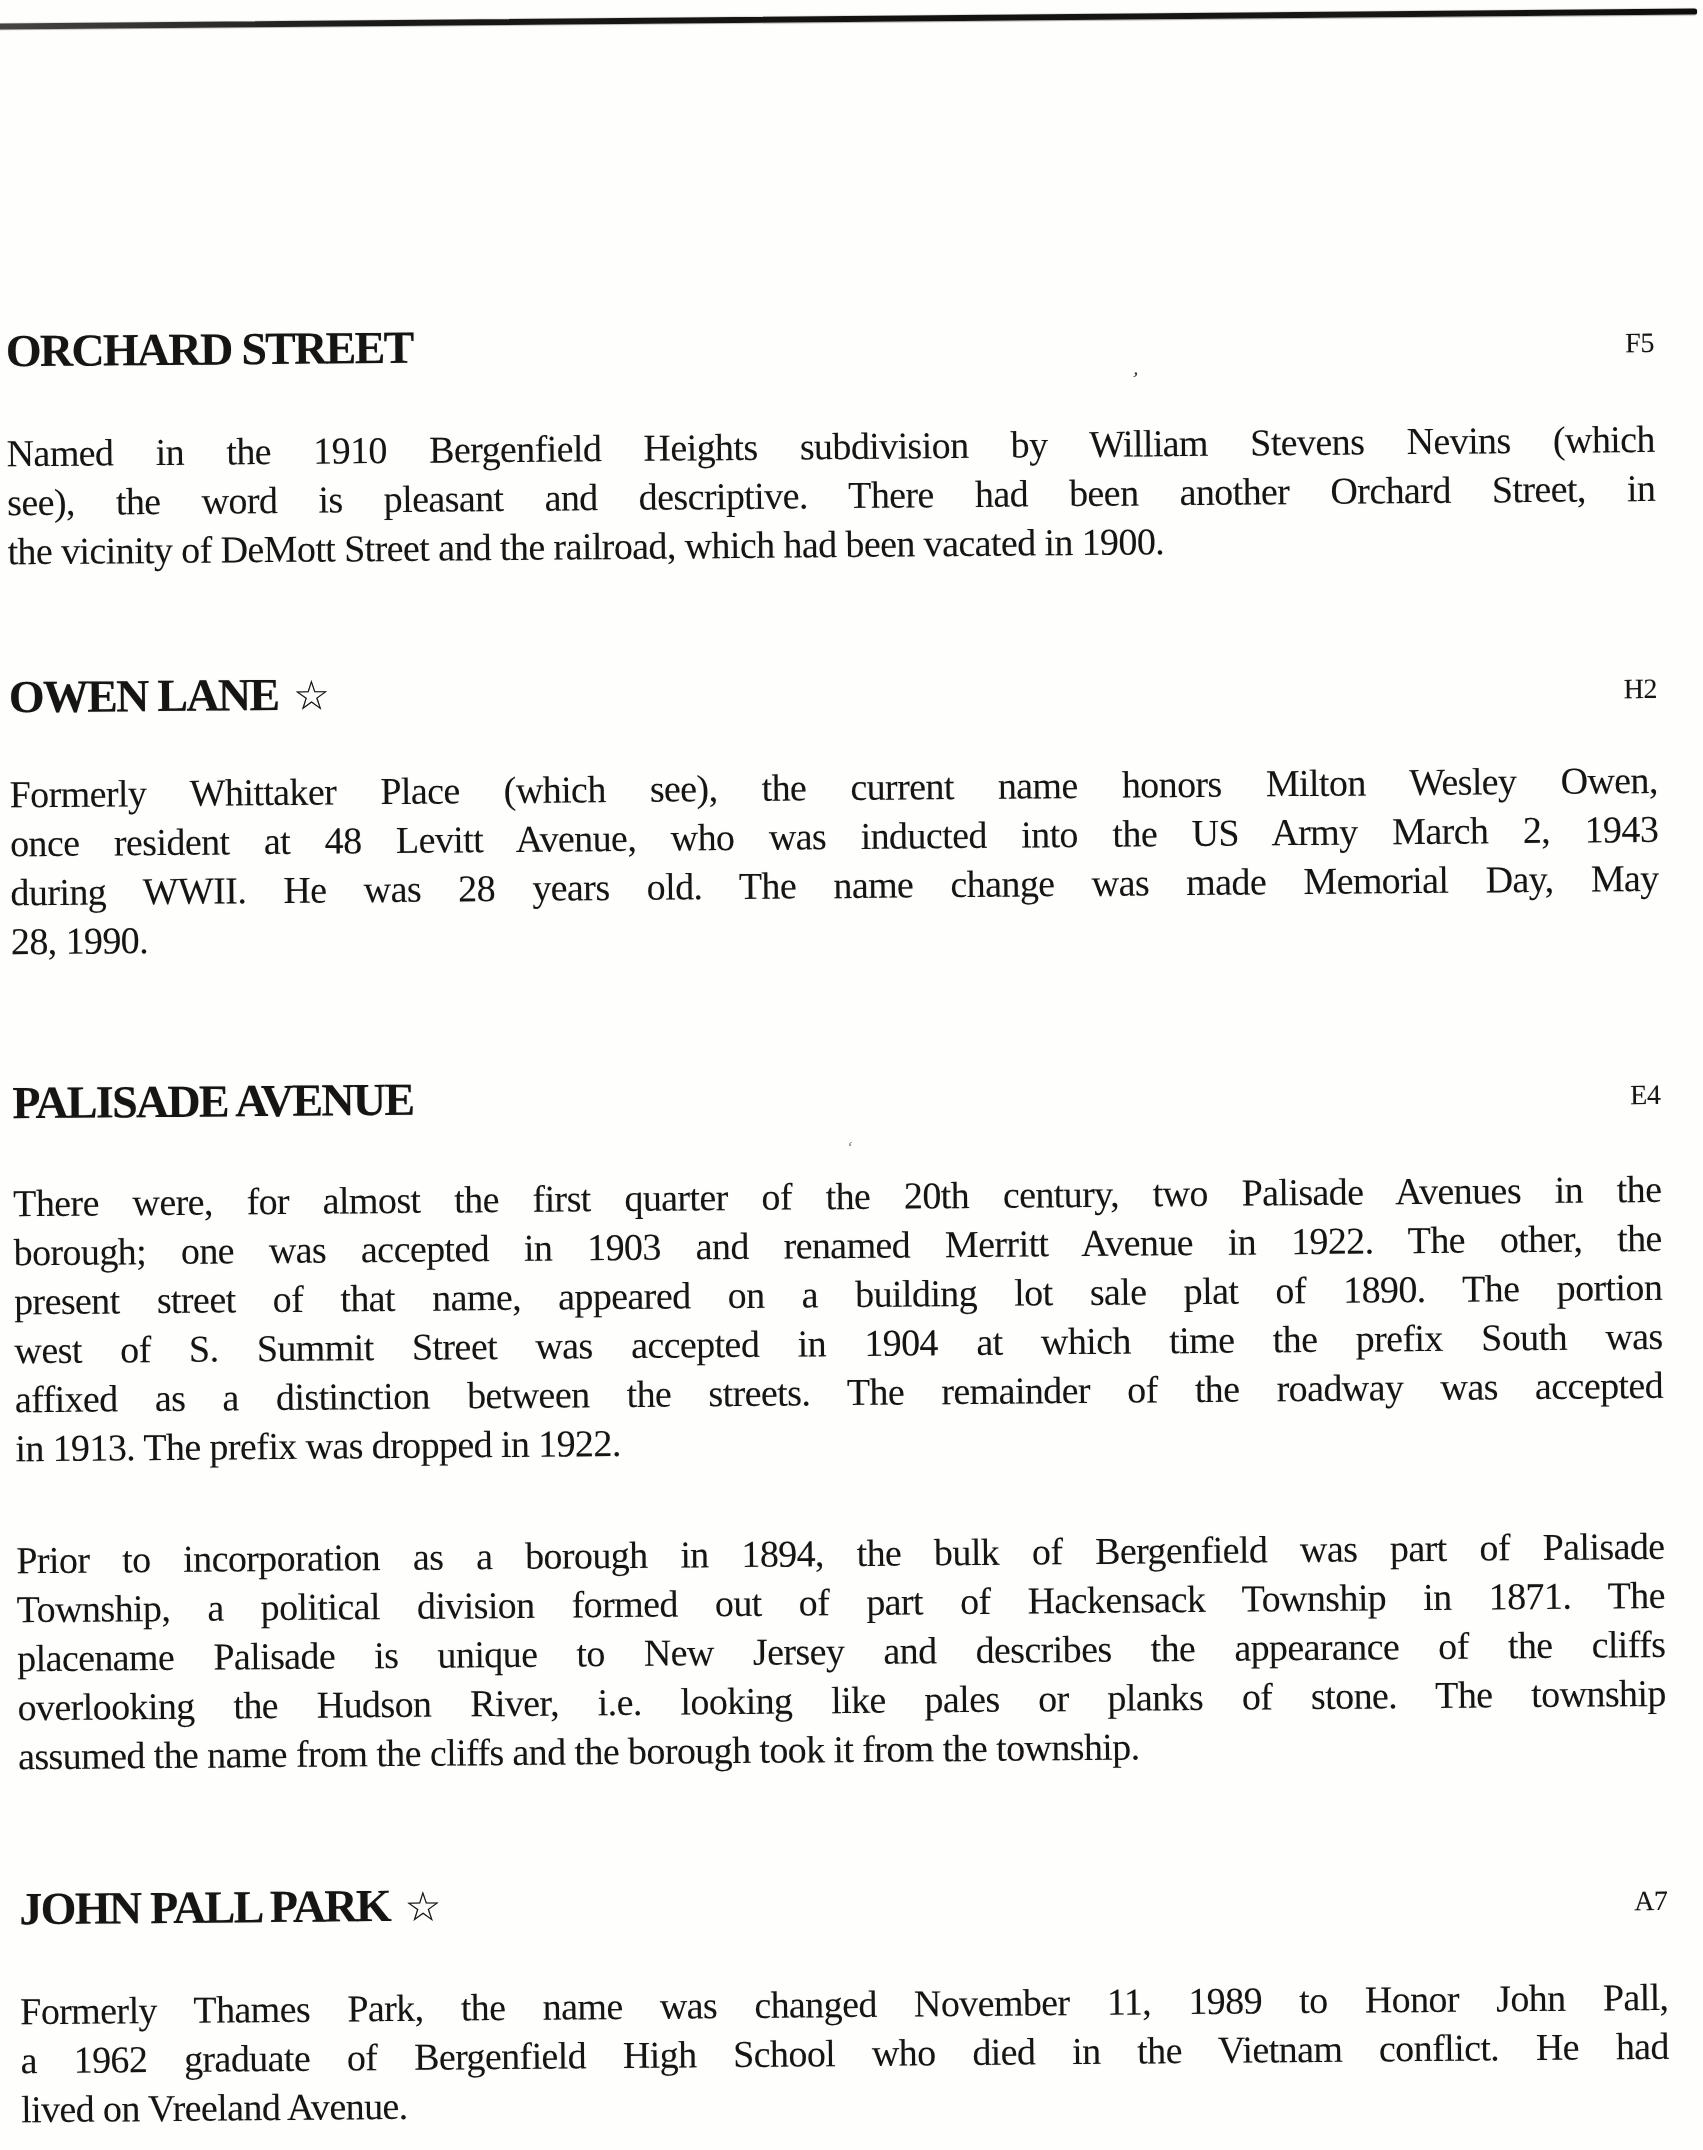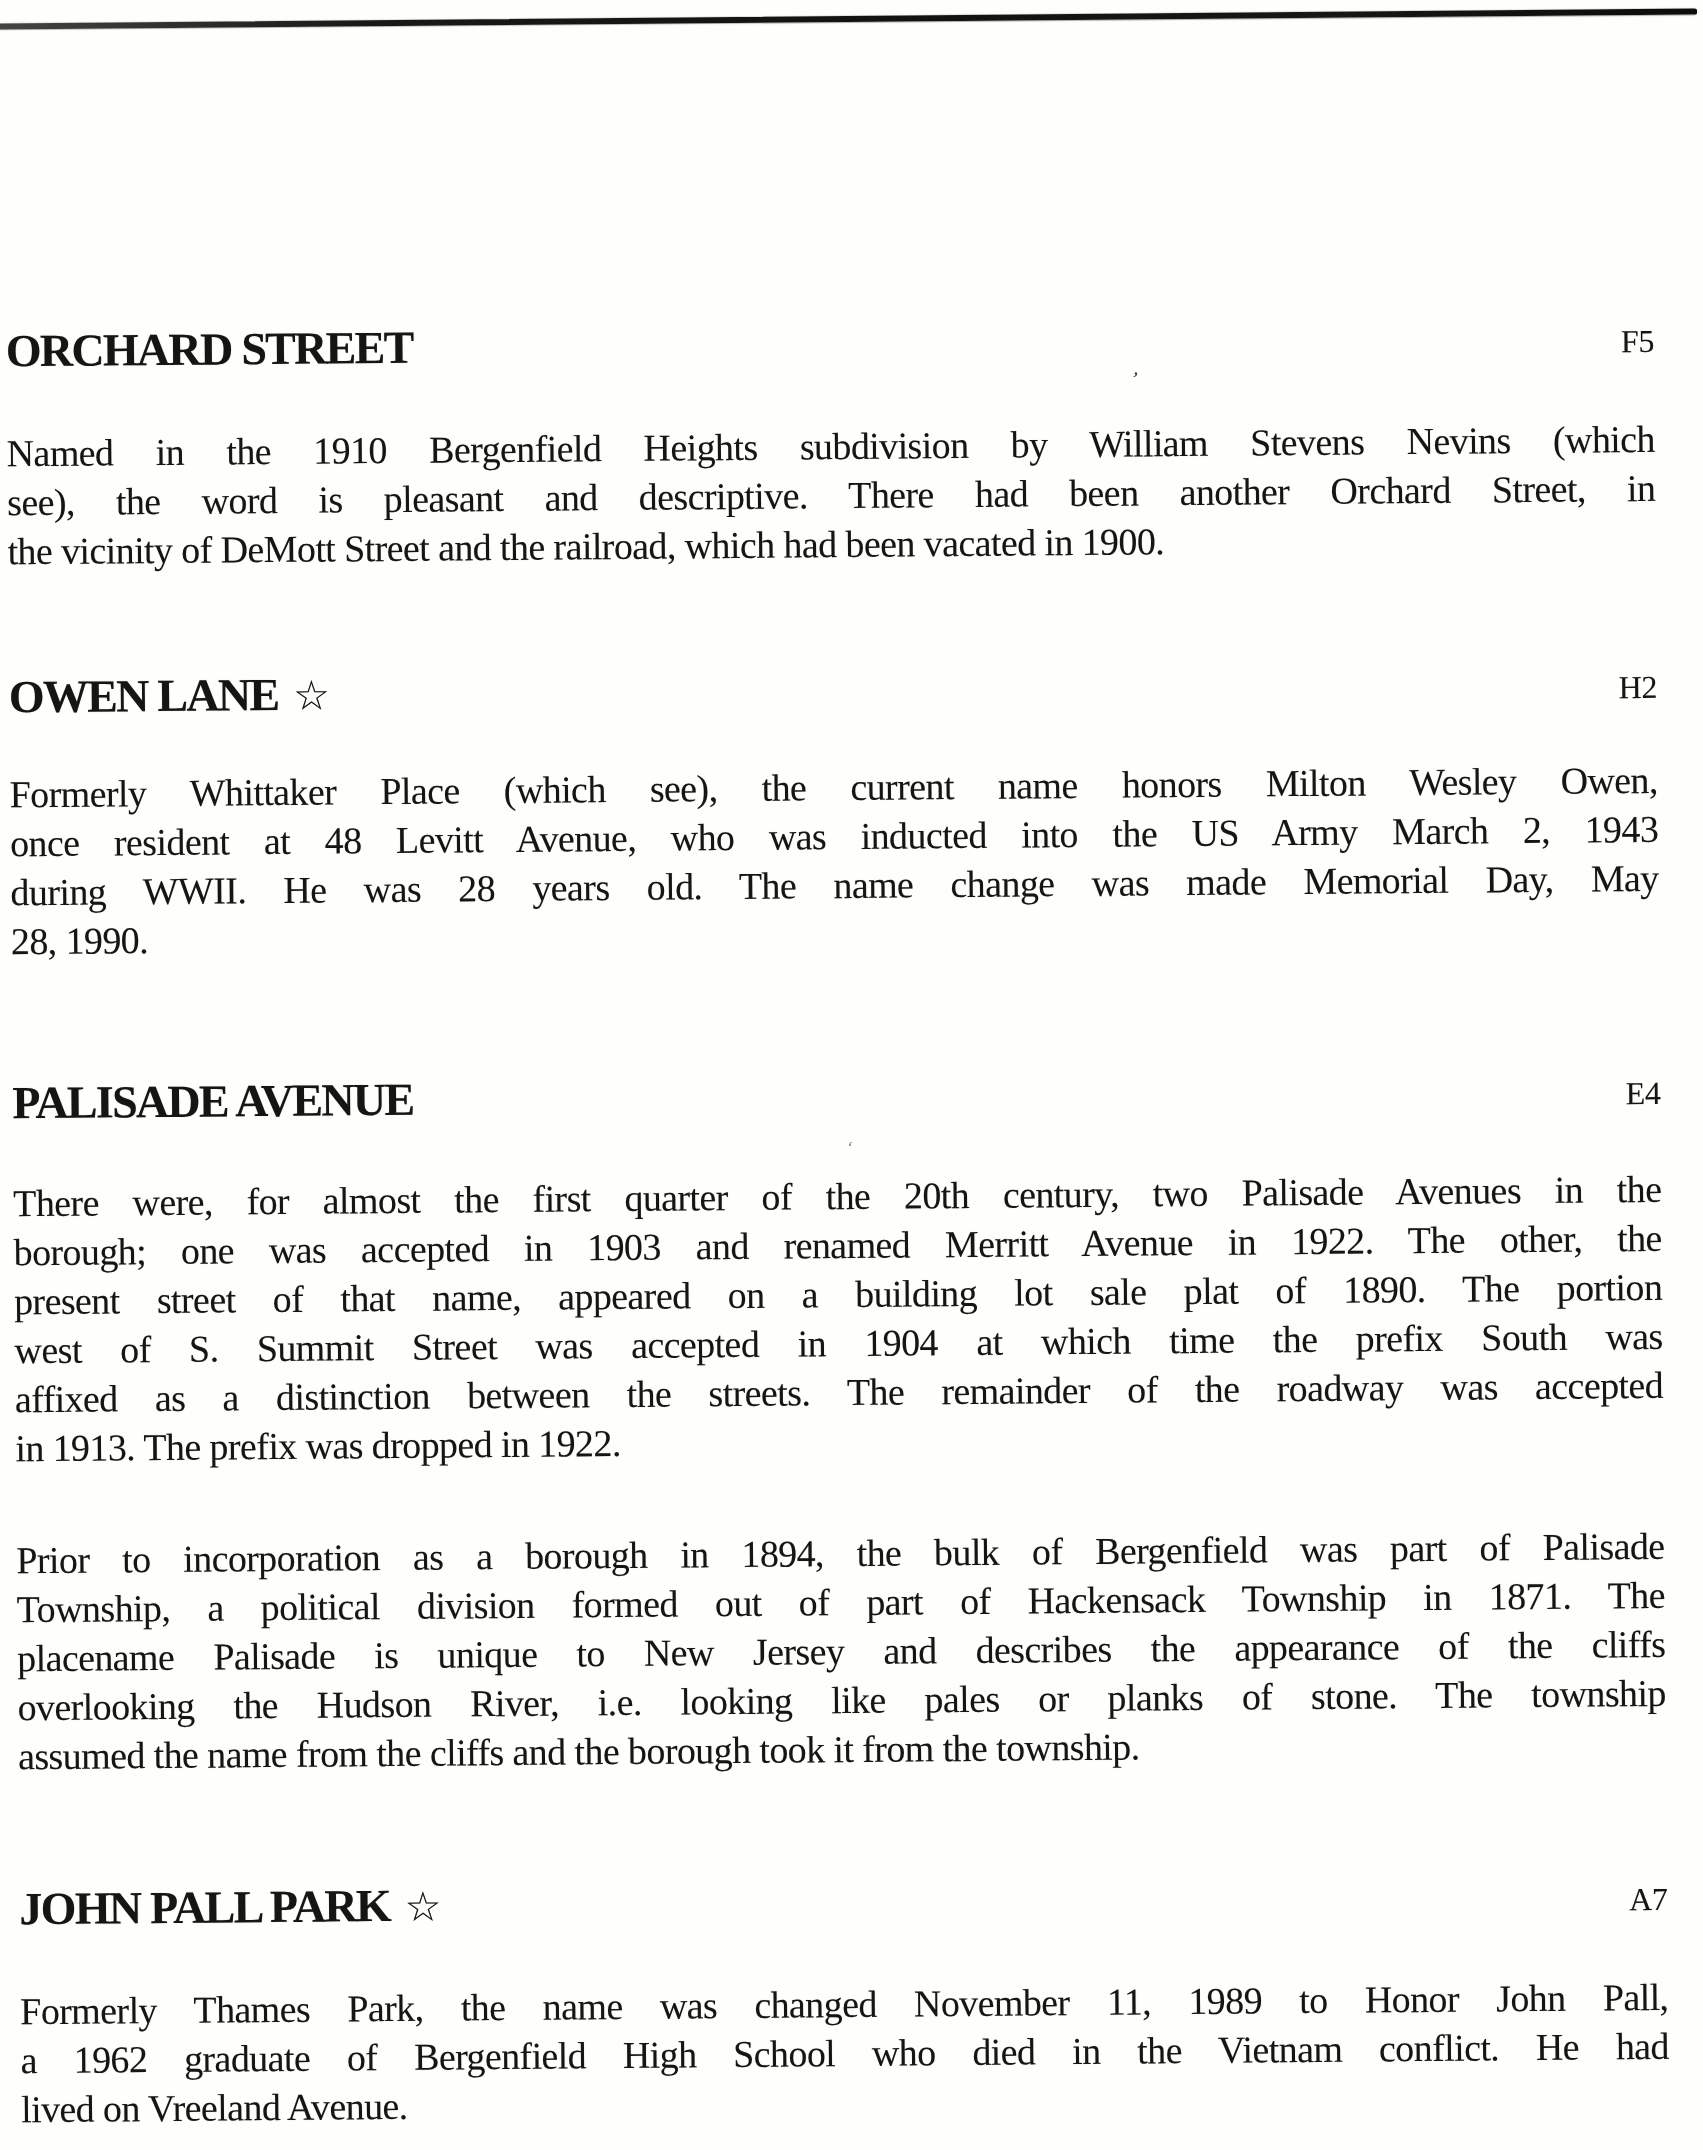--- a/index.html
+++ b/index.html
@@ -33,21 +33,21 @@
     white-space:nowrap;
   }
   .sec-h .title-wrap{display:inline-flex;align-items:baseline;}
   .star{
     font-family:"DejaVu Sans",sans-serif;
     font-weight:400;font-size:41px;letter-spacing:0;
     margin-left:14.6px;
     text-shadow:0 0 0.4px rgba(20,18,16,.4);
   }
   .ref{
-    font-weight:400;font-size:32px;letter-spacing:-0.4px;
+    font-weight:400;font-size:28px;letter-spacing:-0.4px;
     text-shadow:0 0 0.9px rgba(20,18,16,.3);
   }
   .para{
     position:absolute;left:13.8px;right:41px;
     font-size:38px;line-height:49px;
     letter-spacing:-0.6px;
     text-shadow:0 0 0.9px rgba(25,22,20,.28);
   }
   .tline{text-align:justify;text-align-last:justify;}
   .tline.tlast{text-align-last:left;}

